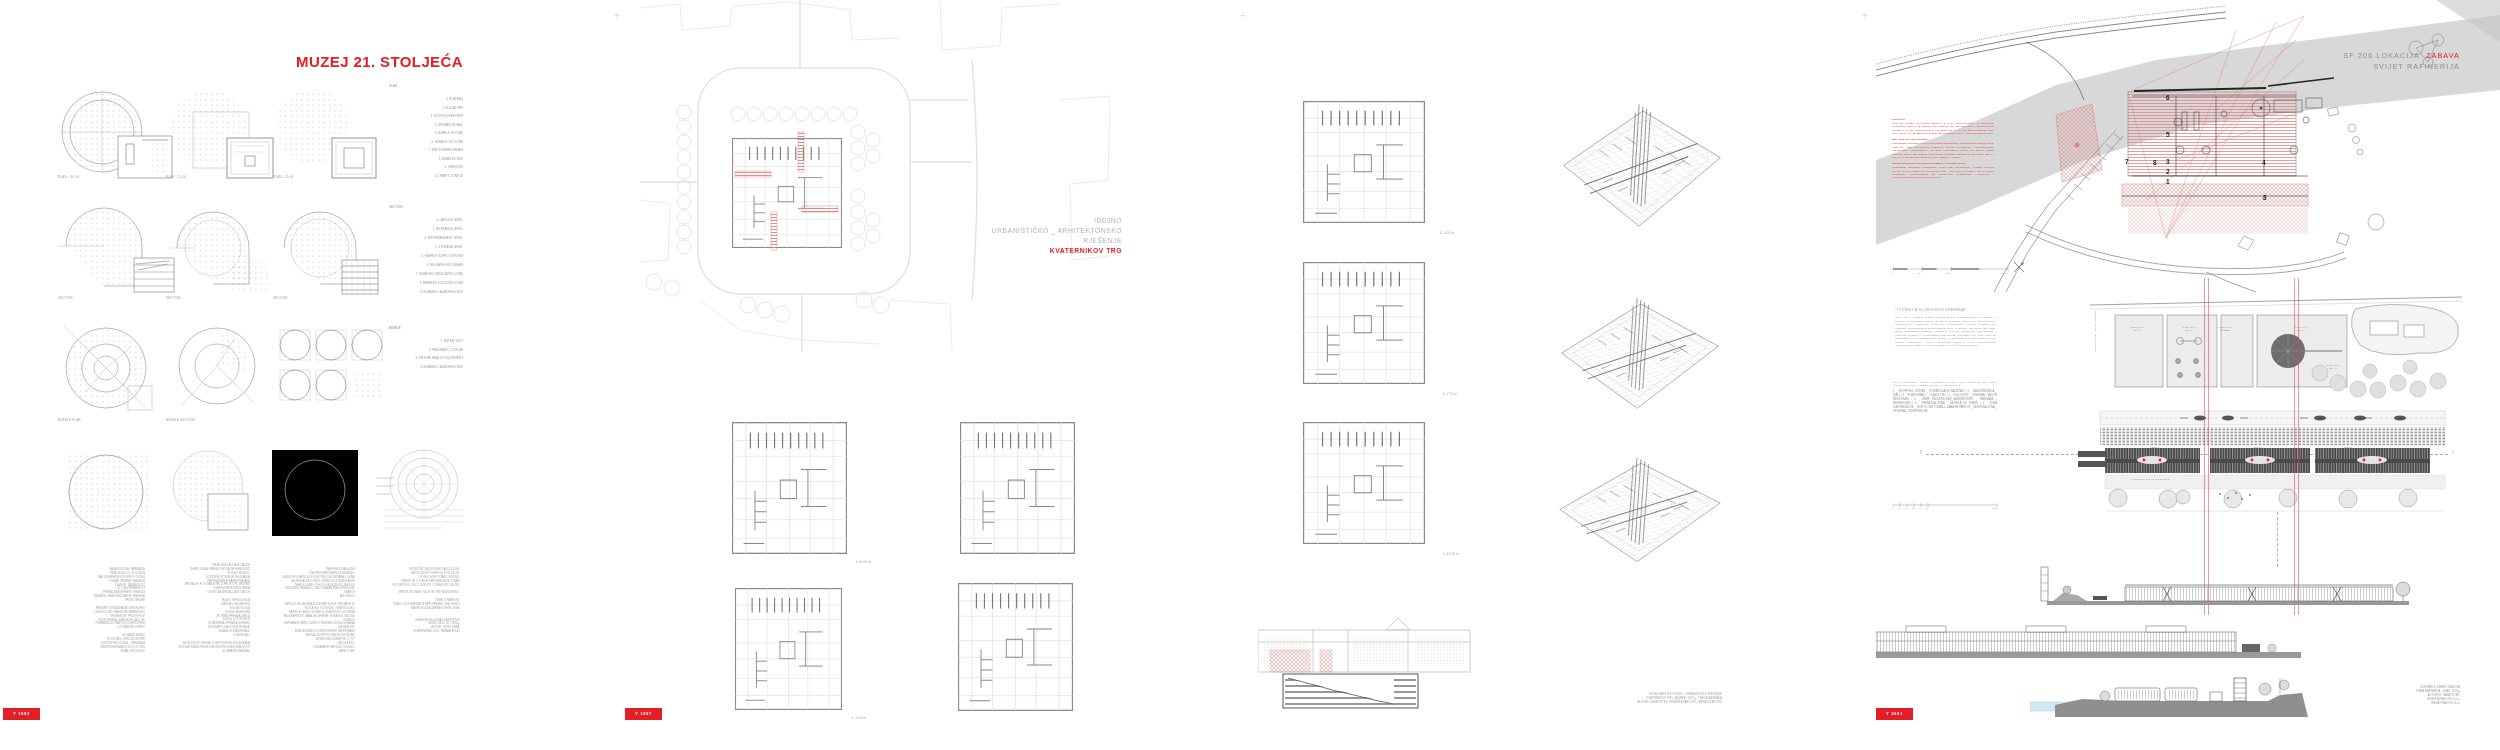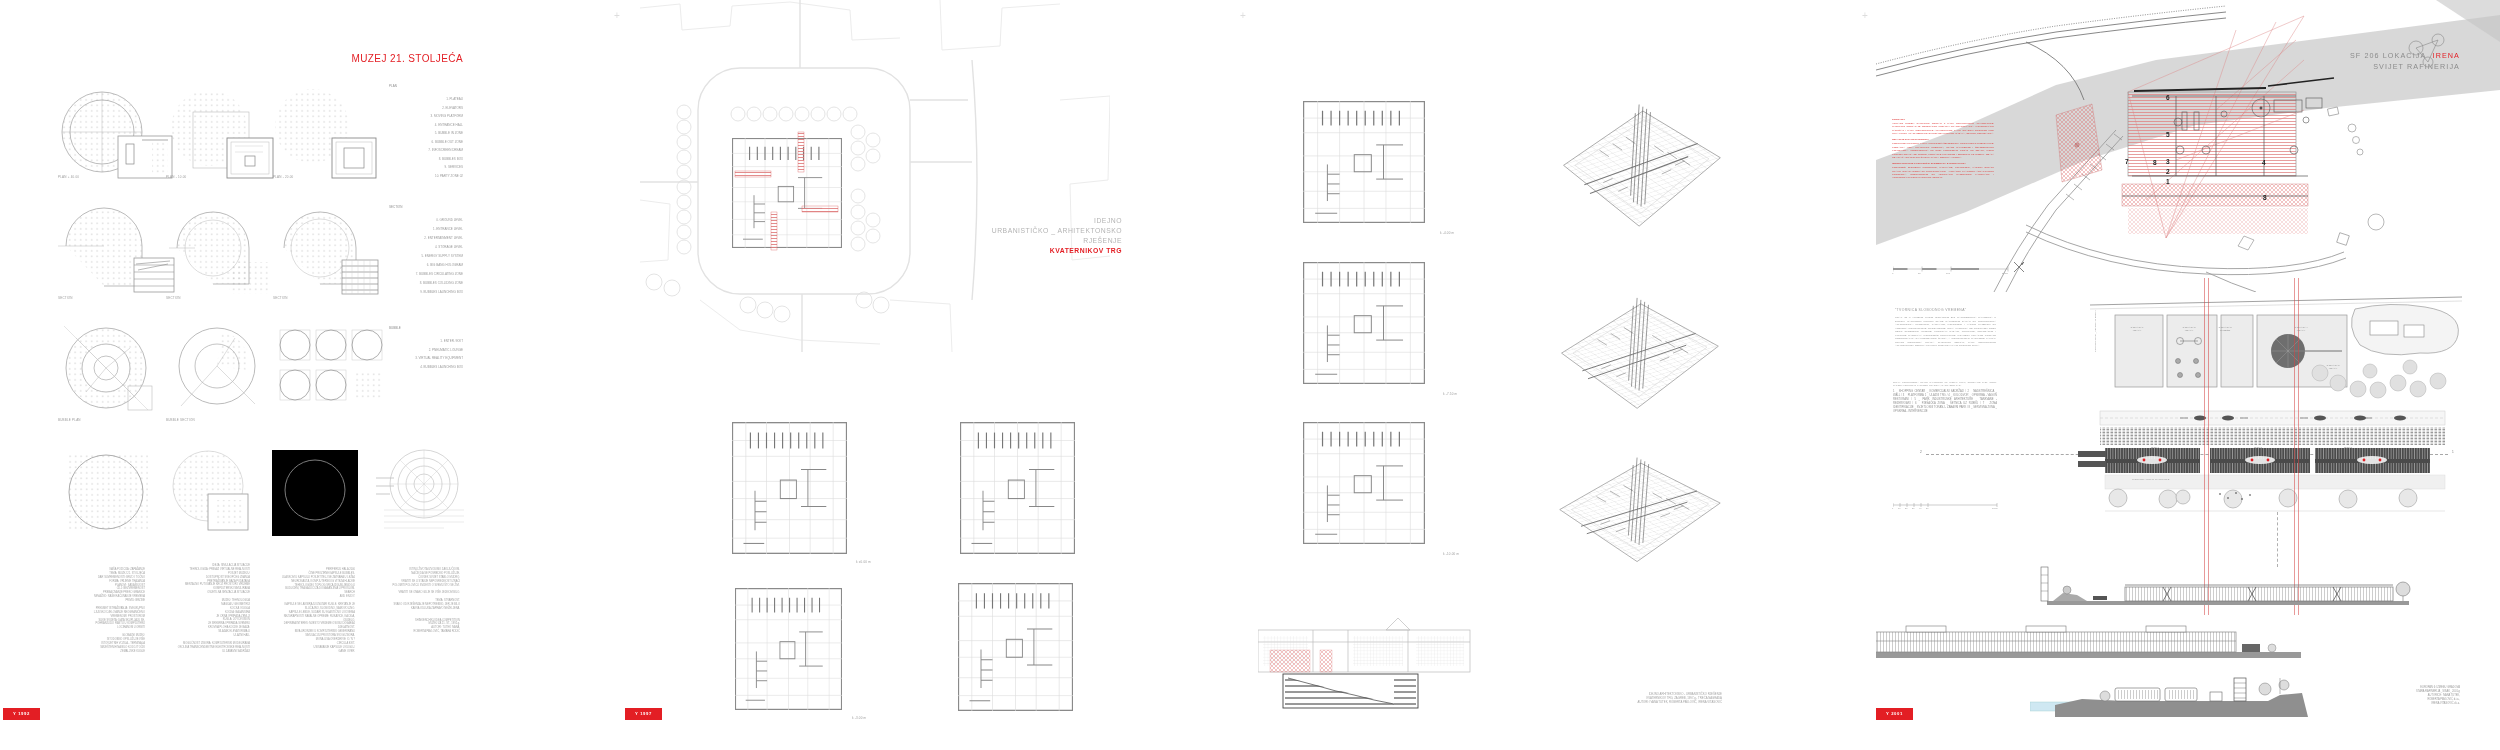--- a/index.html
+++ b/index.html
@@ -2,21 +2,21 @@
 <html><head>
 <meta charset="utf-8">
 <style>
   html,body{margin:0;padding:0;background:#fff;}
   .sheet{position:relative;width:2500px;height:750px;background:#fff;overflow:hidden;
          font-family:"Liberation Sans", sans-serif;color:#9a9a9a;}
   .abs{position:absolute;}
   .tr{text-align:right;}
   .pre{white-space:pre-line;}
   .jus{text-align:justify;}
-  .board-title{font-weight:normal;color:#e31e24;font-size:10px;letter-spacing:.4px;}
+  .board-title{font-weight:bold;color:#e31e24;font-size:15px;letter-spacing:.4px;}
   .cap{font-size:3px;color:#9a9a9a;letter-spacing:.2px;}
   .list{font-size:3px;color:#9a9a9a;}
   .list-label{font-size:3px;color:#8f8f8f;}
   .micro{font-size:2.6px;line-height:1.5;color:#a3a3a3;}
   .badge{background:#e31e24;color:#fff;font-size:4.2px;font-weight:bold;
          width:37px;height:11.5px;line-height:11.5px;text-align:center;letter-spacing:.6px;}
   .t2title{font-size:6.8px;line-height:10px;color:#b3b3b3;letter-spacing:.5px;}
   .t2title .red{color:#e31e24;font-weight:bold;}
   .t3title{font-size:7.2px;line-height:10.5px;color:#8c8c8c;letter-spacing:1.1px;}
   .t3title .red{color:#e31e24;}
@@ -586,21 +586,21 @@
   <div class="abs mapnum" style="left:2166px;top:131px">5</div>
   <div class="abs mapnum" style="left:2125px;top:158px">7</div>
   <div class="abs mapnum" style="left:2153px;top:159px">8</div>
   <div class="abs mapnum" style="left:2166px;top:158px">3</div>
   <div class="abs mapnum" style="left:2166px;top:168px">2</div>
   <div class="abs mapnum" style="left:2166px;top:178px">1</div>
   <div class="abs mapnum" style="left:2262px;top:159px">4</div>
   <div class="abs mapnum" style="left:2263px;top:194px">8</div>
 
   <div class="abs t3title tr" style="left:2300px;top:51px;width:160px">
-    <div><span>SF 206   LOKACIJA</span>&nbsp;&nbsp;<span class="red">IRENA</span></div>
+    <div><span>SF 206   LOKACIJA</span>&nbsp;&nbsp;<span class="red">ZABAVA</span></div>
     <div>SVIJET  RAFINERIJA</div>
   </div>
 
   <svg class="abs" style="left:1893px;top:264px" width="122" height="8" viewBox="0 0 122 8">
     <line x1="0" y1="5" x2="115" y2="5" stroke="#999" stroke-width="0.5"></line>
     <g stroke="#999" stroke-width="0.5">
       <line x1="0" y1="2.5" x2="0" y2="7.5"></line>
         <line x1="29" y1="2.5" x2="29" y2="7.5"></line>
       <line x1="58" y1="2.5" x2="58" y2="7.5"></line>
         <line x1="115" y1="2.5" x2="115" y2="7.5"></line>

